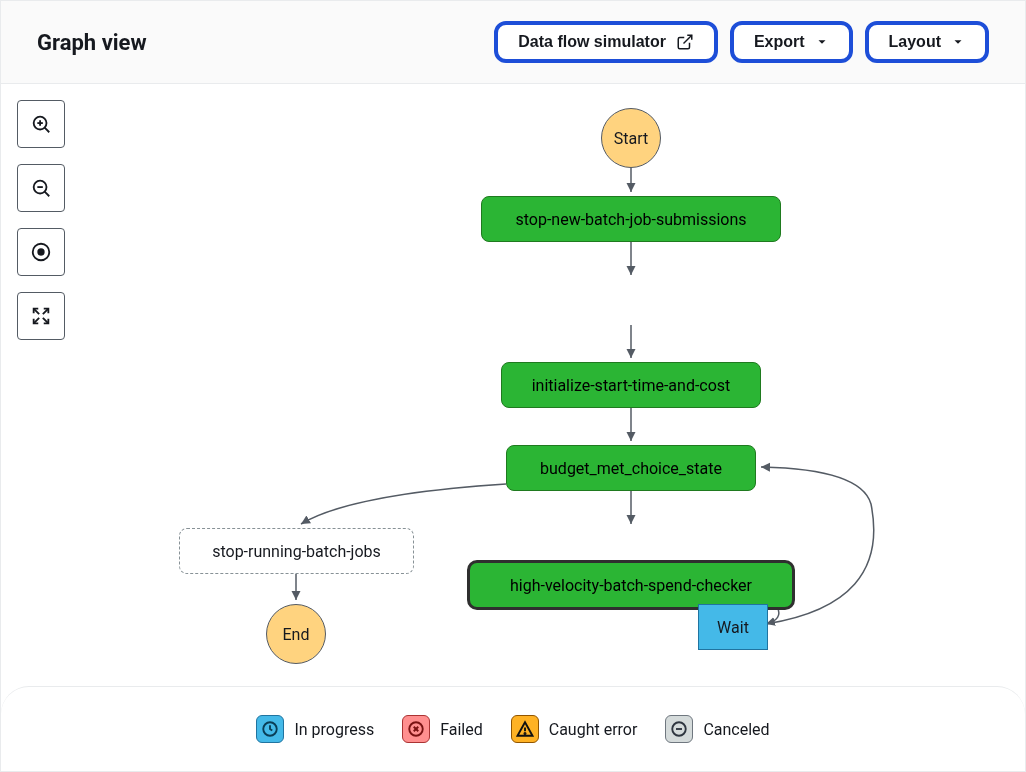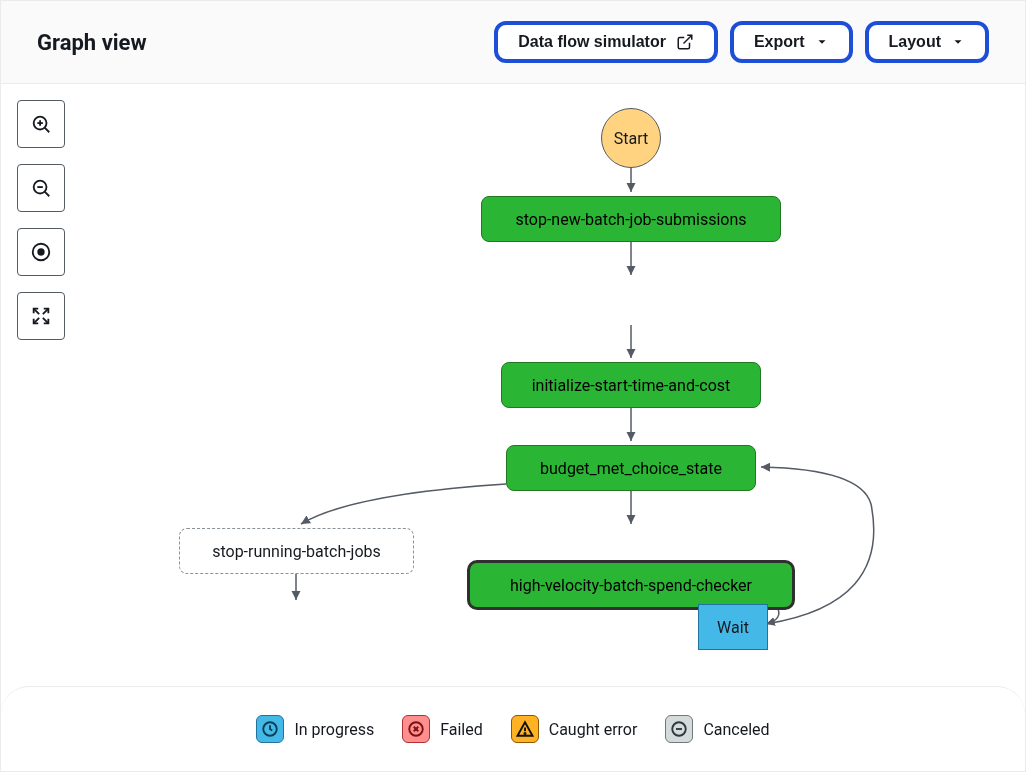--- a/index.html
+++ b/index.html
@@ -264,20 +264,23 @@
       </div>
 
       <div class="node node-dashed" style="left:178px; top:444px; width:235px;">
         <span>stop-running-batch-jobs</span>
       </div>
 
       <div class="node node-rect node-selected" style="left:466px; top:444px; width:328px; height:50px;margin-top:32px;">
         <span>high-velocity-batch-spend-checker</span>
       </div>
 
+      <div class="node node-circle" style="left:265px; top:520px;">
+        <span>End</span>
+      </div>
 
       <div class="node node-wait" style="left:697px; top:520px;">
         <span>Wait</span>
       </div>
     </div>
   </div>
 
   <div class="legend">
     <div class="legend-item">
       <span class="legend-icon li-progress">

